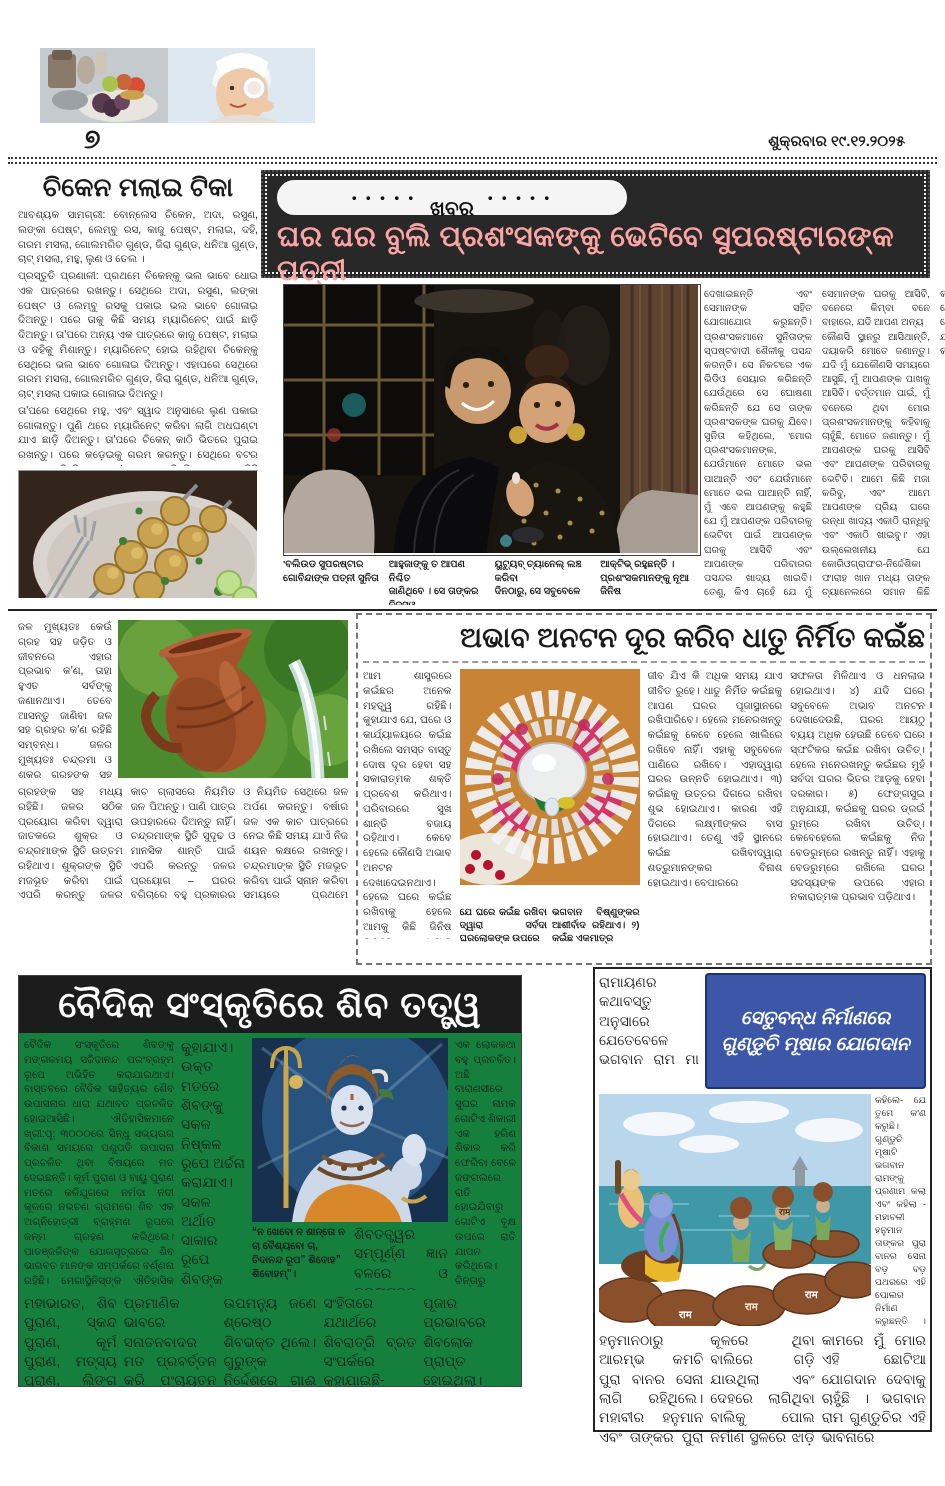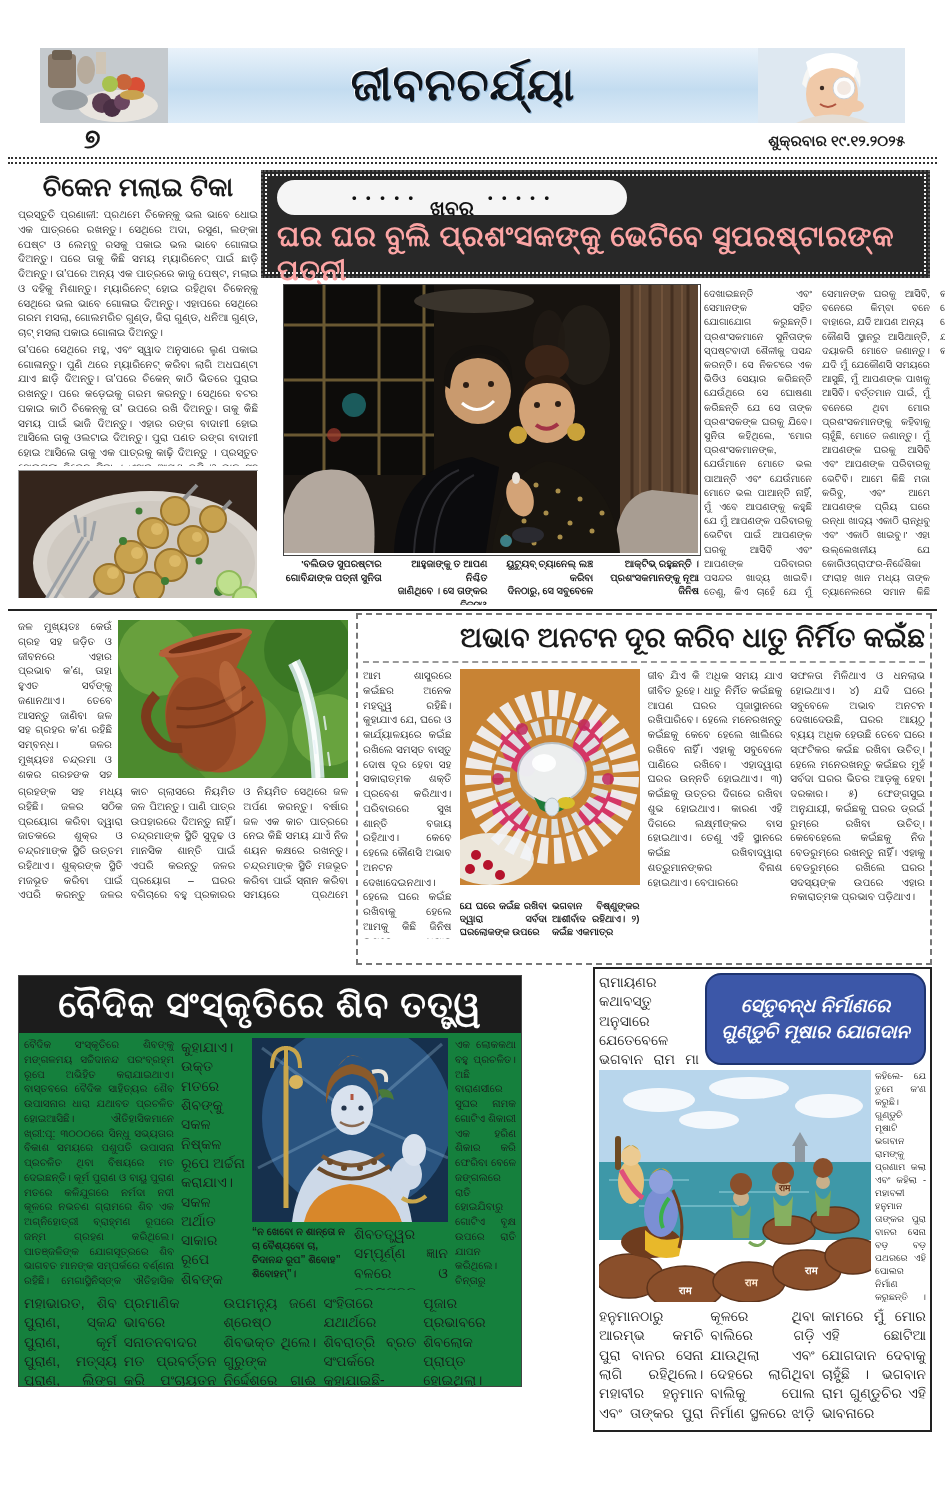--- a/index.html
+++ b/index.html
@@ -34,38 +34,38 @@
   .badge{width:350px;height:35px;background:#f5f5f5;border-radius:18px;display:flex;
     align-items:center;justify-content:center;gap:14px;}
   .badge .dots{font-size:13px;letter-spacing:3px;color:#111;font-weight:bold;}
   .badge .lbl{font-size:20px;font-weight:bold;color:#111;margin-top:21px;}
   .headline{color:#fca5a5;font-size:29px;font-weight:bold;text-align:left;margin-top:5px;letter-spacing:.5px;}
   
   .mainphoto{left:283px;top:284px;width:416px;height:270px;overflow:hidden;border:1px solid #444;}
   .newscols{left:704px;top:287px;width:226px;height:318px;column-count:2;column-gap:10px;}
   .newscols div{font-size:9.8px;line-height:1.45;text-align:justify;}
   .caprow{left:283px;top:557px;width:416px;height:48px;display:flex;gap:7px;}
-  .caprow .seg{flex:1;font-size:9.8px;font-weight:bold;line-height:1.4;text-align:right;overflow:hidden;}
+  .caprow .seg{flex:1;font-size:9.8px;font-weight:bold;line-height:1.4;text-align:left;overflow:hidden;}
   
   .water{left:18px;top:613px;width:330px;height:342px;overflow:hidden;}
   .water-banner{background:#1e1e1e;border-radius:10px;height:45px;display:flex;align-items:center;justify-content:center;}
   .water-banner span{color:#fff;font-size:20.5px;font-weight:bold;letter-spacing:.5px;}
   .water-row{display:flex;gap:6px;margin-top:7px;}
   .water-intro{width:94px;height:158px;}
   .water-img{flex:1;height:158px;overflow:hidden;}
   .water-cols{display:flex;gap:8px;margin-top:7px;}
   .water-cols div{flex:1;height:118px;}
   
   .turtle{left:356px;top:613px;width:576px;height:352px;border:2px dashed #777;box-sizing:border-box;padding:3px 5px;}
   .turtle h2{margin:0;font-size:28px;font-weight:bold;text-align:right;padding:4px 0 6px 0;border-bottom:2px dashed #999;}
   .turtle-body{display:flex;gap:8px;margin-top:6px;}
   .t-col1{width:92px;height:270px;}
   .t-imgwrap{width:180px;}
   .t-img{width:180px;height:216px;overflow:hidden;}
-  .t-caps{display:flex;gap:5px;margin-top:15px;}
+  .t-caps{display:flex;gap:5px;margin-top:21px;}
   .t-caps div{flex:1;font-size:9.6px;font-weight:bold;line-height:1.35;text-align:justify;overflow:hidden;height:44px;}
   .t-col3,.t-col4{width:140px;height:270px;}
   
   .shiva{left:18px;top:975px;width:504px;height:412px;border:1px solid #444;box-sizing:border-box;background:#15803d;}
   .shiva-banner{background:#1c1c1c;height:57px;display:flex;align-items:center;justify-content:center;}
   .shiva-banner span{color:#fff;font-size:36px;font-weight:bold;letter-spacing:1px;}
   .shiva-body{display:flex;gap:7px;padding:5px 5px 0 5px;height:252px;overflow:hidden;}
   .s-col1{width:150px;}
   .s-col2{width:64px;}
   .s-mid{width:196px;display:flex;flex-direction:column;}
@@ -73,21 +73,21 @@
   .s-under{display:flex;gap:6px;margin-top:3px;flex:1;overflow:hidden;}
   .s-quote{width:96px;font-size:10px;font-weight:bold;line-height:1.4;overflow:hidden;}
   .s-subcol{flex:1;}
   .s-col4{flex:1;}
   .shiva-bottom{display:flex;gap:7px;padding:4px 5px 5px 5px;height:92px;overflow:hidden;}
   .shiva-bottom div{flex:1;}
   
   .setu{left:593px;top:967px;width:339px;height:465px;border:2px solid #222;box-sizing:border-box;padding:4px;}
   .setu-top{display:flex;gap:6px;}
   .setu-intro{width:100px;height:92px;}
-  .setu-head{flex:1;height:92px;background:#3c57a8;border:2px solid #1e3470;border-radius:16px;
+  .setu-head{flex:1;height:116px;background:#3c57a8;border:2px solid #1e3470;border-radius:4px;
     display:flex;flex-direction:column;align-items:center;justify-content:center;box-sizing:border-box;}
   .setu-head span{color:#fff;font-size:19px;font-weight:bold;font-style:italic;line-height:1.35;}
   .setu-mid{display:flex;gap:4px;margin-top:5px;}
   .setu-img{width:272px;height:232px;overflow:hidden;}
   .setu-side{width:51px;height:232px;font-size:9.3px;line-height:1.4;text-align:justify;overflow:hidden;}
   .setu-bottom{display:flex;gap:7px;margin-top:5px;}
   .setu-bottom div{flex:1;height:116px;}
 </style>
 </head>
 <body>
@@ -105,23 +105,20 @@
         <circle cx="84" cy="34" r="8" fill="#c9653a"></circle>
       <circle cx="70" cy="36" r="8" fill="#a8c24e"></circle>
       <ellipse cx="92" cy="47" rx="12" ry="5" fill="#c9a24e"></ellipse>
       <rect x="8" y="6" width="28" height="34" rx="4" fill="#8a7a6a"></rect>
       <rect x="12" y="2" width="20" height="10" rx="3" fill="#6e6152"></rect>
       <ellipse cx="30" cy="52" rx="18" ry="10" fill="#9aa0a4"></ellipse>
       <ellipse cx="46" cy="22" rx="9" ry="14" fill="#b7ab9c"></ellipse>
       <rect x="56" y="4" width="10" height="22" fill="#cfc5b5"></rect>
     </svg>
   </div>
-  <div class="hdr-band">
-    <span class="masthead">ଜୀବନଚର୍ଯ୍ୟା</span>
-  </div>
   <div class="hdr-img" style="width:147px">
     <svg width="147" height="75" viewBox="0 0 147 75">
       <rect width="147" height="75" fill="#e8eef4"></rect>
       <rect width="147" height="75" fill="#d7e4ee" opacity=".6"></rect>
       <ellipse cx="74" cy="46" rx="26" ry="30" fill="#f0c9a8"></ellipse>
       <path d="M44,36 Q50,4 80,8 Q106,12 102,40 Q96,18 74,16 Q52,16 48,40 Z" fill="#f7f7f5"></path>
       <path d="M48,14 Q74,-4 100,14 L96,30 Q74,10 52,30 Z" fill="#ffffff"></path>
       <circle cx="86" cy="40" r="11" fill="#fdfdfd" stroke="#c9ced4"></circle>
       <circle cx="86" cy="40" r="7" fill="#f3e9e2"></circle>
       <ellipse cx="96" cy="58" rx="10" ry="6" fill="#f0c9a8"></ellipse>
@@ -133,20 +130,21 @@
 </div>
 
 <div class="abs pagenum">୭</div>
 <div class="abs dateline">ଶୁକ୍ରବାର ୧୯.୧୨.୨୦୨୫</div>
 <div class="abs dotrule" style="top:157px"></div>
 <div class="abs dotrule" style="top:162px"></div>
 
 <div class="abs recipe">
   <h2>ଚିକେନ ମଲାଇ ଟିକା</h2>
   <div class="body txt">
+    <p>ଆବଶ୍ୟକ ସାମଗ୍ରୀ: ବୋନ୍‌ଲେସ ଚିକେନ, ଅଦା, ରସୁଣ, ଲଙ୍କା ପେଷ୍ଟ, ଲେମ୍ବୁ ରସ, କାଜୁ ପେଷ୍ଟ, ମଲାଇ, ଦହି, ଗରମ ମସଲା, ଗୋଲମରିଚ ଗୁଣ୍ଡ, ଜିରା ଗୁଣ୍ଡ, ଧନିଆ ଗୁଣ୍ଡ, ଚାଟ୍ ମସଲା, ମହୁ, ଲୁଣ ଓ ତେଲ ।</p>
     <p>ପ୍ରସ୍ତୁତି ପ୍ରଣାଳୀ: ପ୍ରଥମେ ଚିକେନ୍‌କୁ ଭଲ ଭାବେ ଧୋଇ ଏକ ପାତ୍ରରେ ରଖନ୍ତୁ। ସେଥିରେ ଅଦା, ରସୁଣ, ଲଙ୍କା ପେଷ୍ଟ ଓ ଲେମ୍ବୁ ରସକୁ ପକାଇ ଭଲ ଭାବେ ଗୋଳାଇ ଦିଅନ୍ତୁ। ପରେ ତାକୁ କିଛି ସମୟ ମ୍ୟାରିନେଟ୍ ପାଇଁ ଛାଡ଼ି ଦିଅନ୍ତୁ। ତା'ପରେ ଅନ୍ୟ ଏକ ପାତ୍ରରେ କାଜୁ ପେଷ୍ଟ, ମଲାଇ ଓ ଦହିକୁ ମିଶାନ୍ତୁ। ମ୍ୟାରିନେଟ୍ ହୋଇ ରହିଥିବା ଚିକେନ୍‌କୁ ସେଥିରେ ଭଲ ଭାବେ ଗୋଳାଇ ଦିଅନ୍ତୁ। ଏହାପରେ ସେଥିରେ ଗରମ ମସଲା, ଗୋଲମରିଚ ଗୁଣ୍ଡ, ଜିରା ଗୁଣ୍ଡ, ଧନିଆ ଗୁଣ୍ଡ, ଚାଟ୍ ମସଲା ପକାଇ ଗୋଳାଇ ଦିଅନ୍ତୁ।</p>
     <p>ତା'ପରେ ସେଥିରେ ମହୁ, ଏବଂ ସ୍ୱାଦ ଅନୁସାରେ ଲୁଣ ପକାଇ ଗୋଳାନ୍ତୁ। ପୁଣି ଥରେ ମ୍ୟାରିନେଟ୍ କରିବା ଲାଗି ଅଧଘଣ୍ଟା ଯାଏ ଛାଡ଼ି ଦିଅନ୍ତୁ। ତା'ପରେ ଚିକେନ୍ କାଠି ଭିତରେ ପୁରାଇ ରଖନ୍ତୁ। ପରେ କଡ଼େଇକୁ ଗରମ କରନ୍ତୁ। ସେଥିରେ ବଟର ପକାଇ କାଠି ଚିକେନ୍‌କୁ ତା' ଉପରେ ରଖି ଦିଅନ୍ତୁ। ତାକୁ କିଛି ସମୟ ପାଇଁ ଭାଜି ଦିଅନ୍ତୁ। ଏହାର ରଙ୍ଗ ବାଦାମୀ ହୋଇ ଆସିଲେ ତାକୁ ଓଲଟାଇ ଦିଅନ୍ତୁ। ପୁରା ପଣତ ରଙ୍ଗ ବାଦାମୀ ହୋଇ ଆସିଲେ ତାକୁ ଏକ ପାତ୍ରକୁ କାଢ଼ି ଦିଅନ୍ତୁ । ପ୍ରସ୍ତୁତ ହୋଇଗଲା ଚିକେନ୍ ଟିକା । ଏହାକୁ ଆପଣ ରୁଟି ଓ ଭାତ ସହ ଖାଇପାରିବେ।</p>
   </div>
   <div class="recipe-img">
     <svg width="238" height="150" viewBox="0 0 238 150">
       <rect width="238" height="150" fill="#2e2119"></rect>
       <rect width="238" height="150" fill="#3a2a20" opacity=".5"></rect>
       <ellipse cx="132" cy="92" rx="118" ry="72" fill="#d9d4cd"></ellipse>
       <ellipse cx="132" cy="92" rx="104" ry="62" fill="#cfc9c1"></ellipse>
       <line x1="58" y1="142" x2="178" y2="14" stroke="#8d8d8d" stroke-width="4"></line>

